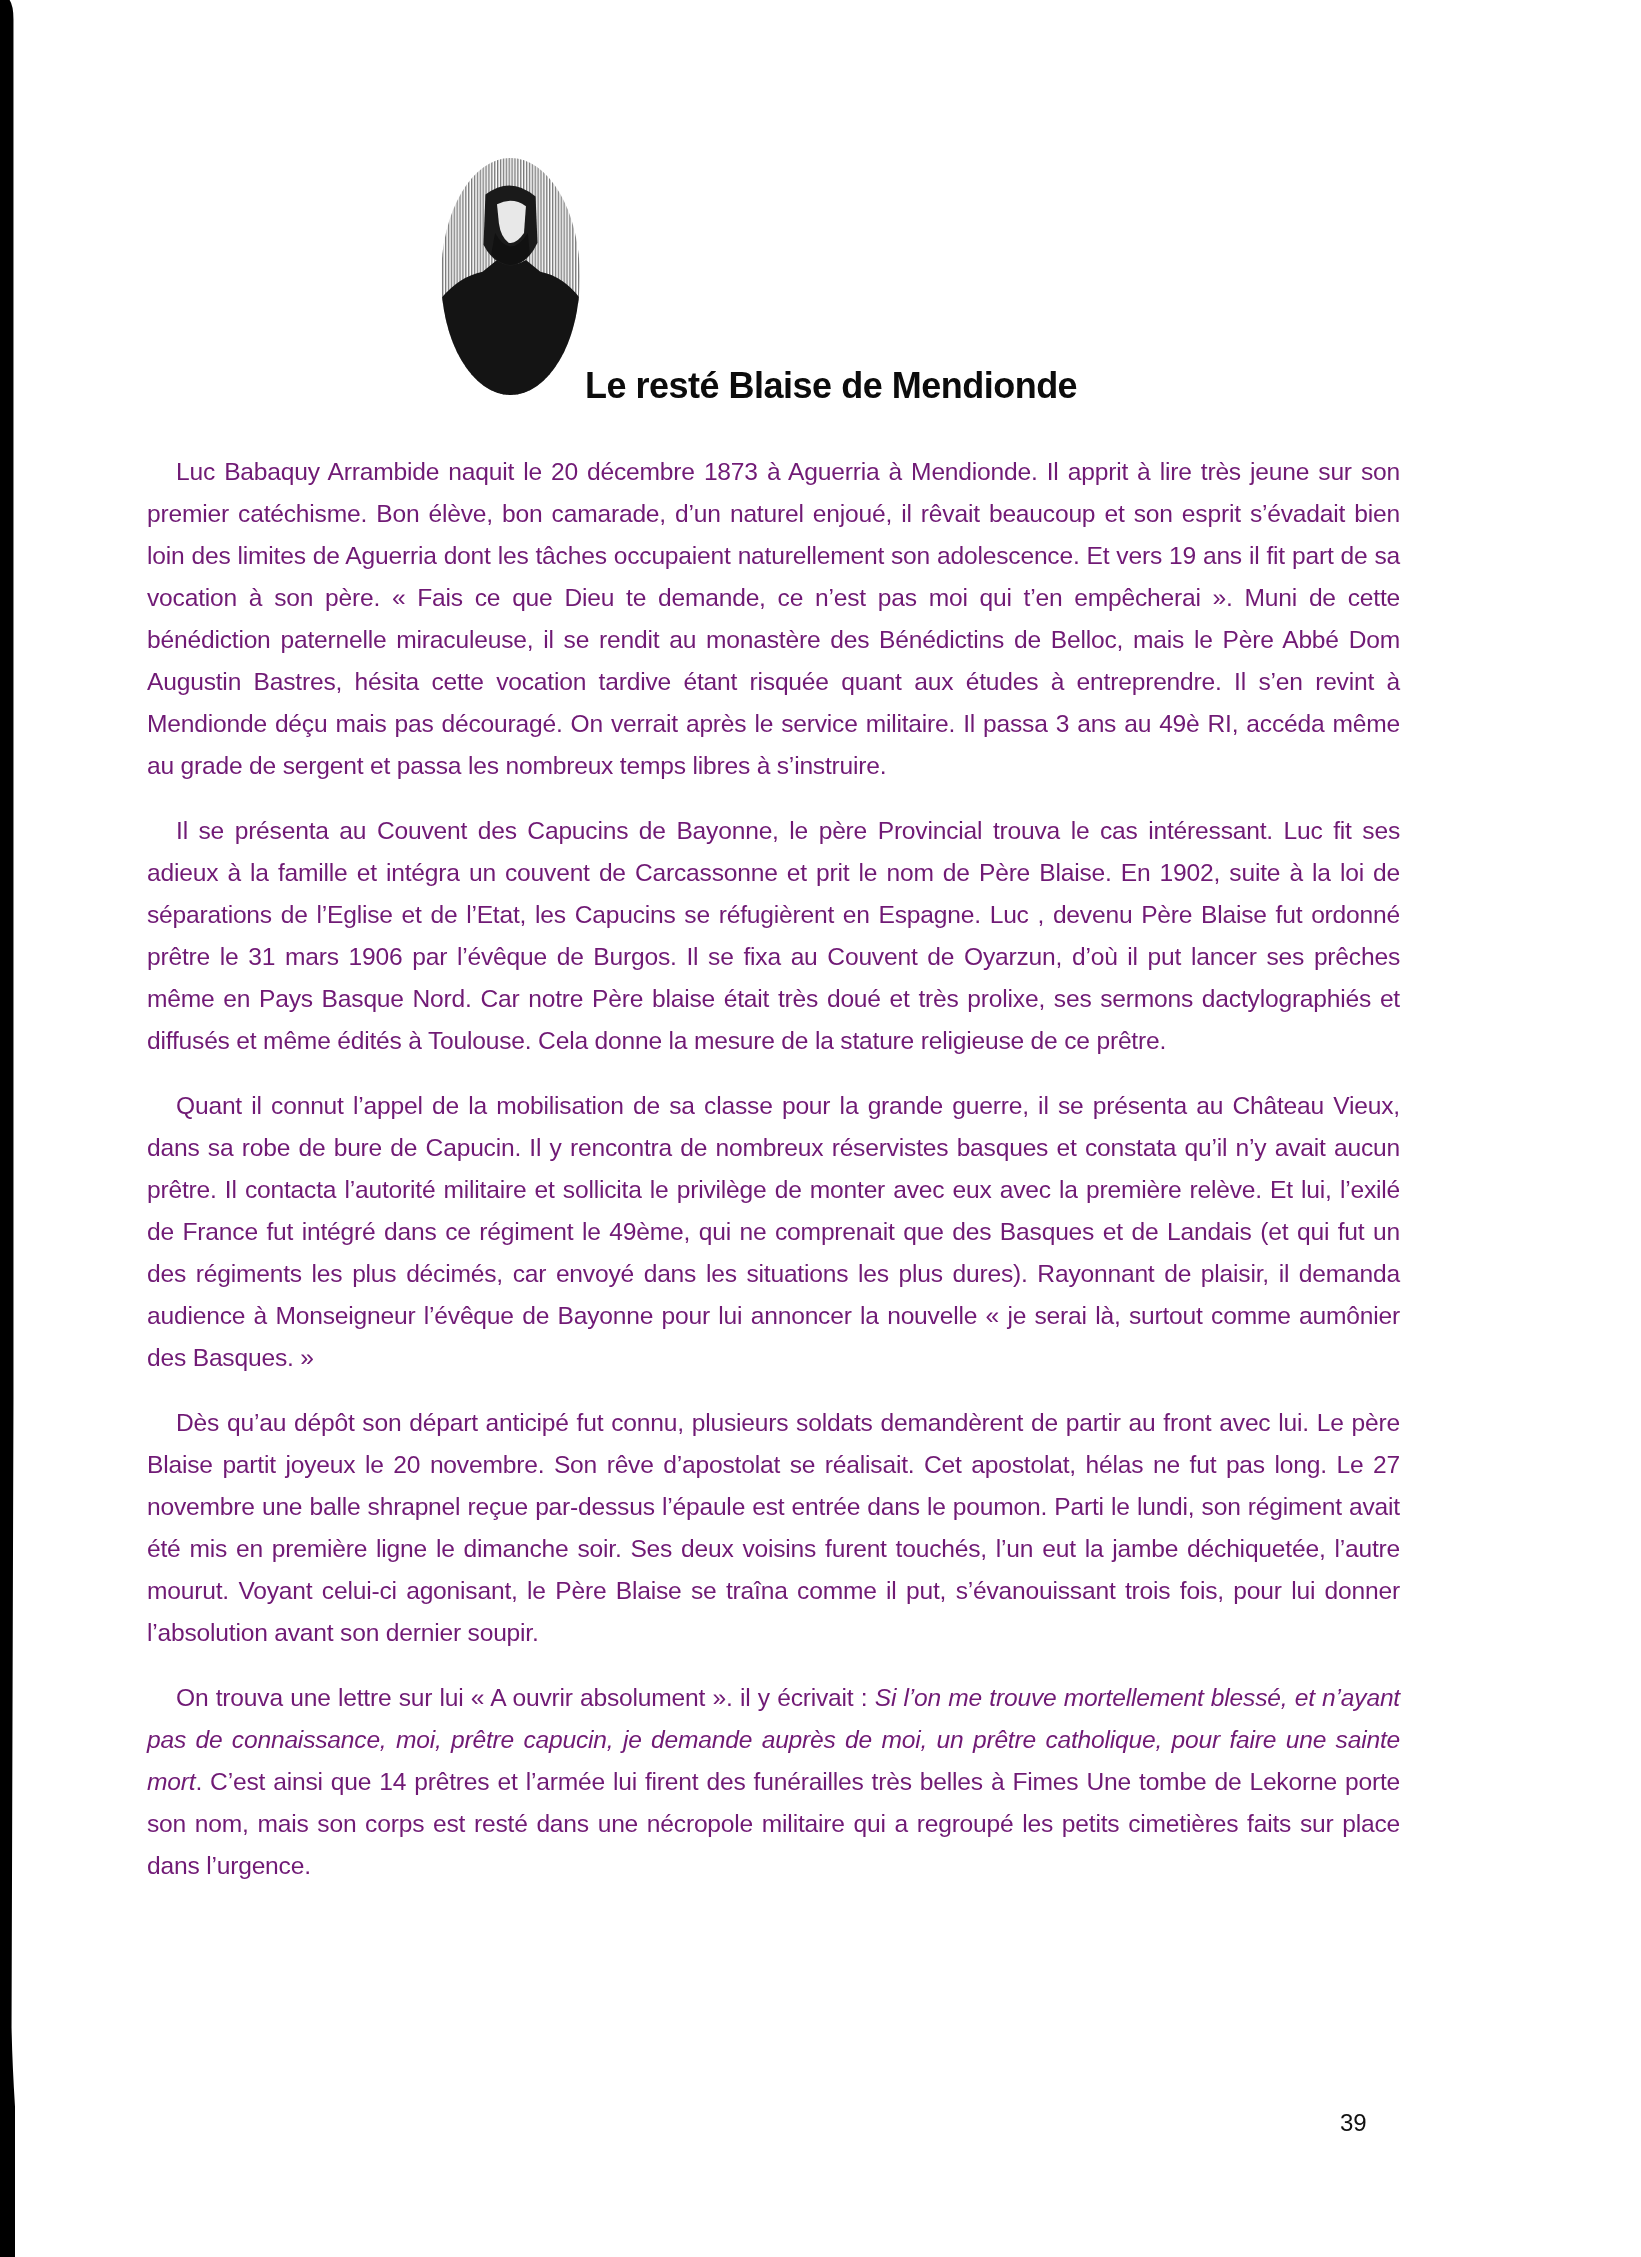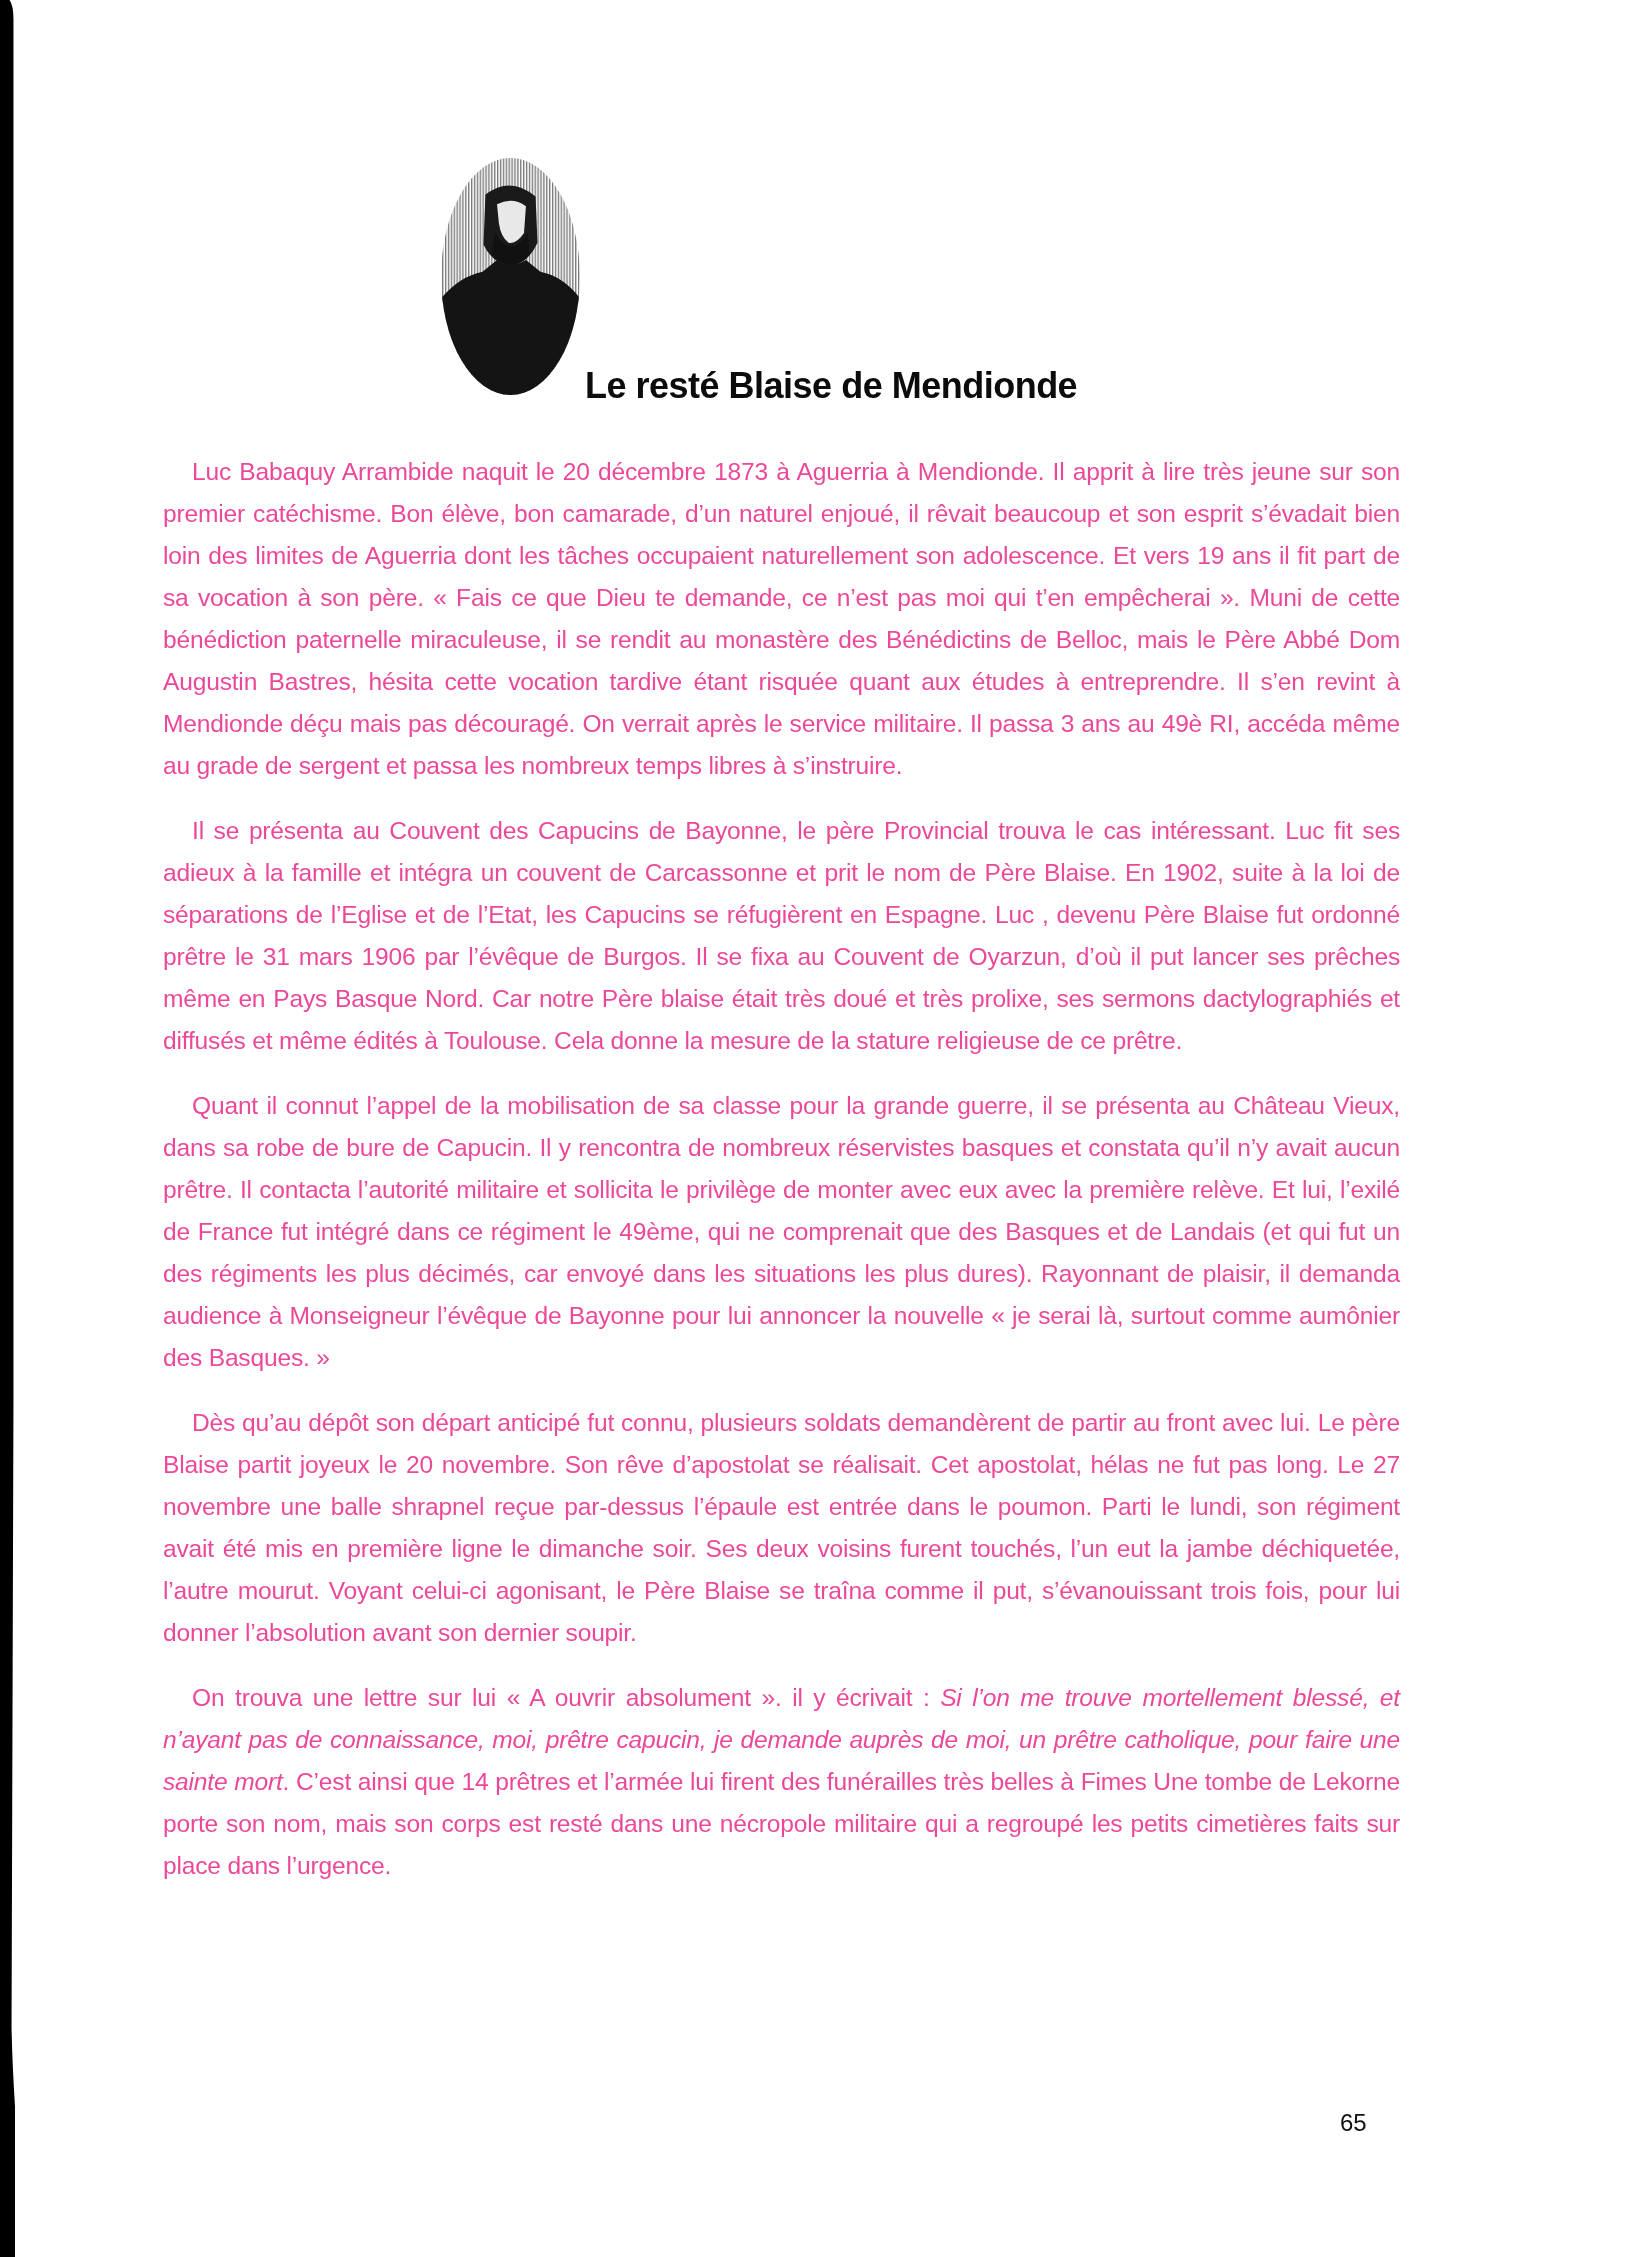--- a/index.html
+++ b/index.html
@@ -4,23 +4,23 @@
   <style>
     html, body { margin: 0; padding: 0; background: #ffffff; }
     body { width: 1641px; height: 2257px; position: relative; overflow: hidden;
            font-family: "DejaVu Sans", sans-serif; color: #111111; }
     .scan-edge { position: absolute; left: 0; top: 0; width: 15.4px; height: 2257px; }
     .portrait { position: absolute; left: 439px; top: 156px; width: 143px; height: 241px; }
     .title { position: absolute; left: 585px; top: 365px; margin: 0;
              font-family: "Liberation Sans", sans-serif; font-weight: bold;
              font-size: 36px; letter-spacing: -0.5px; color: #0c0c0c; white-space: nowrap; }
     .body-text { position: absolute; left: 147px; top: 451px; width: 1253px; }
-    .para { margin: 0 0 23px 16px; font-family: "Liberation Sans", sans-serif;
+    .para { margin: 0 0 23px 0; font-family: "Liberation Sans", sans-serif;
             font-size: 24.6px; line-height: 42px; text-align: justify;
-            text-indent: 29px; letter-spacing: -0.2px; color: #ec4899; }
+            text-indent: 29px; letter-spacing: -0.2px; color: #701a75; }
     .para .it { font-style: italic; }
     .page-number { position: absolute; left: 1340px; top: 2109px;
                    font-family: "Liberation Sans", sans-serif; font-size: 24px; color: #111; }
   </style>
 </head>
 <body>
 
 <svg class="scan-edge" viewBox="0 0 16 2338" preserveAspectRatio="none">
   <path d="M0 0 L10 0 Q14 6 14 20 L14 1450 L12 2100 Q14 2200 30 2338 L0 2338 Z" fill="#000"></path>
 </svg>
@@ -47,14 +47,14 @@
 <h1 class="title">Le resté Blaise de Mendionde</h1>
 
 <div class="body-text">
   <p class="para">Luc Babaquy Arrambide naquit le 20 décembre 1873 à Aguerria à Mendionde. Il apprit à lire très jeune sur son premier catéchisme. Bon élève, bon camarade, d’un naturel enjoué, il rêvait beaucoup et son esprit s’évadait bien loin des limites de Aguerria dont les tâches occupaient naturellement son adolescence. Et vers 19 ans il fit part de sa vocation à son père. « Fais ce que Dieu te demande,  ce n’est pas moi qui t’en empêcherai ». Muni de cette bénédiction paternelle miraculeuse, il se rendit au monastère des Bénédictins de Belloc, mais le Père Abbé Dom Augustin Bastres, hésita cette vocation tardive étant risquée quant aux études à entreprendre. Il s’en revint à Mendionde déçu mais pas découragé. On verrait après le service militaire. Il passa 3 ans au 49è RI, accéda même au grade de sergent et passa les nombreux temps libres à s’instruire.</p>
   <p class="para">Il se présenta au Couvent des Capucins de Bayonne, le père Provincial trouva le cas intéressant. Luc fit ses adieux à la famille et intégra un couvent de Carcassonne et prit le nom de Père Blaise. En 1902, suite à la loi de séparations de l’Eglise et de l’Etat, les Capucins se réfugièrent en Espagne. Luc , devenu Père Blaise fut ordonné prêtre le 31 mars 1906 par l’évêque de Burgos. Il se fixa au Couvent de Oyarzun, d’où il put lancer ses prêches même en Pays Basque Nord. Car notre Père blaise était très doué et très prolixe, ses sermons dactylographiés et diffusés et même édités à Toulouse. Cela donne la mesure de la stature religieuse de ce prêtre.</p>
   <p class="para">Quant il connut l’appel de la mobilisation de sa classe pour la grande guerre, il se présenta au Château Vieux, dans sa robe de bure de Capucin. Il y rencontra de nombreux réservistes basques et constata qu’il n’y avait aucun prêtre. Il contacta l’autorité militaire et sollicita le privilège de monter avec eux avec la première relève. Et lui, l’exilé de France fut intégré dans ce régiment le 49ème,  qui ne comprenait que des Basques et de Landais (et qui fut un des régiments les plus décimés, car envoyé dans les situations les plus dures). Rayonnant de plaisir, il demanda audience à Monseigneur l’évêque de Bayonne pour lui annoncer la nouvelle « je serai là, surtout comme aumônier des Basques. »</p>
   <p class="para">Dès qu’au dépôt  son départ anticipé fut connu, plusieurs soldats demandèrent de partir au front avec lui. Le père Blaise partit joyeux le 20 novembre. Son rêve d’apostolat se réalisait. Cet apostolat, hélas ne fut pas long. Le 27 novembre une balle shrapnel reçue par-dessus l’épaule est entrée dans le poumon. Parti le lundi, son régiment avait été mis en première ligne le dimanche soir. Ses deux voisins furent touchés, l’un eut la jambe déchiquetée, l’autre mourut. Voyant celui-ci agonisant, le Père Blaise se traîna comme il put, s’évanouissant trois fois, pour lui donner l’absolution avant son dernier soupir.</p>
   <p class="para"><span>On trouva une lettre sur lui « A ouvrir absolument ». il  y écrivait : </span><span class="it">Si l’on me trouve mortellement blessé, et n’ayant pas de connaissance, moi, prêtre capucin, je demande auprès de moi, un prêtre catholique, pour faire une sainte mort</span><span>. C’est ainsi que 14 prêtres et l’armée lui firent des funérailles très belles à Fimes  Une tombe de  Lekorne porte son nom, mais son corps est resté dans une nécropole militaire qui a regroupé les petits cimetières faits sur place dans l’urgence.</span></p>
 </div>
 
-<div class="page-number">65</div>
+<div class="page-number">39</div>
 
 
 </body></html>

